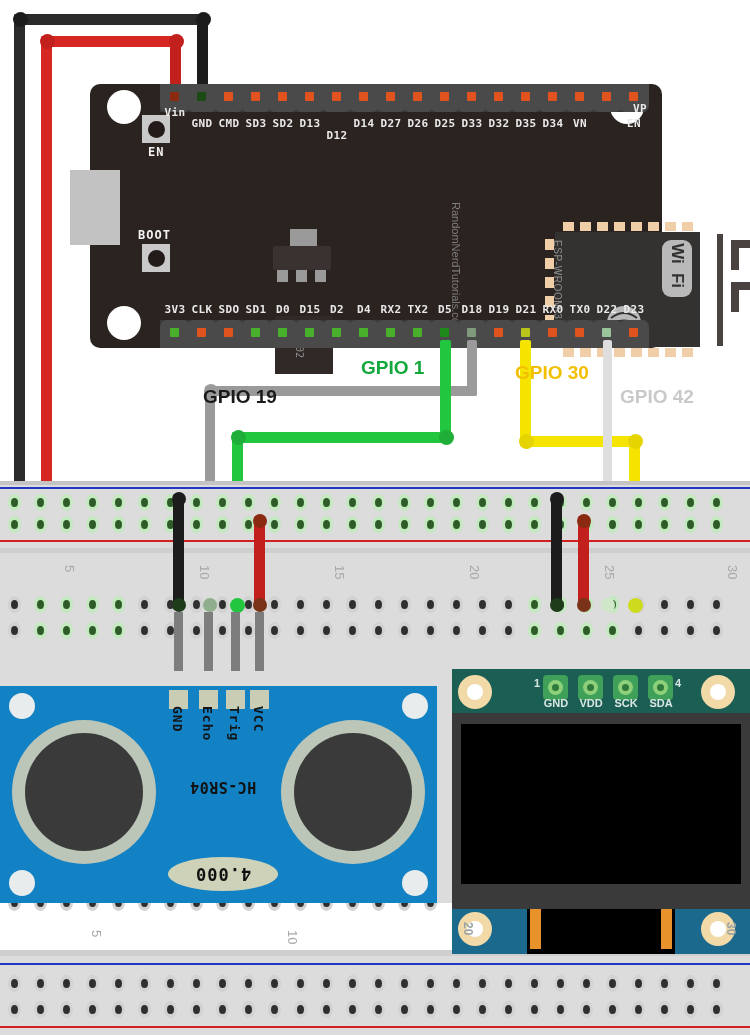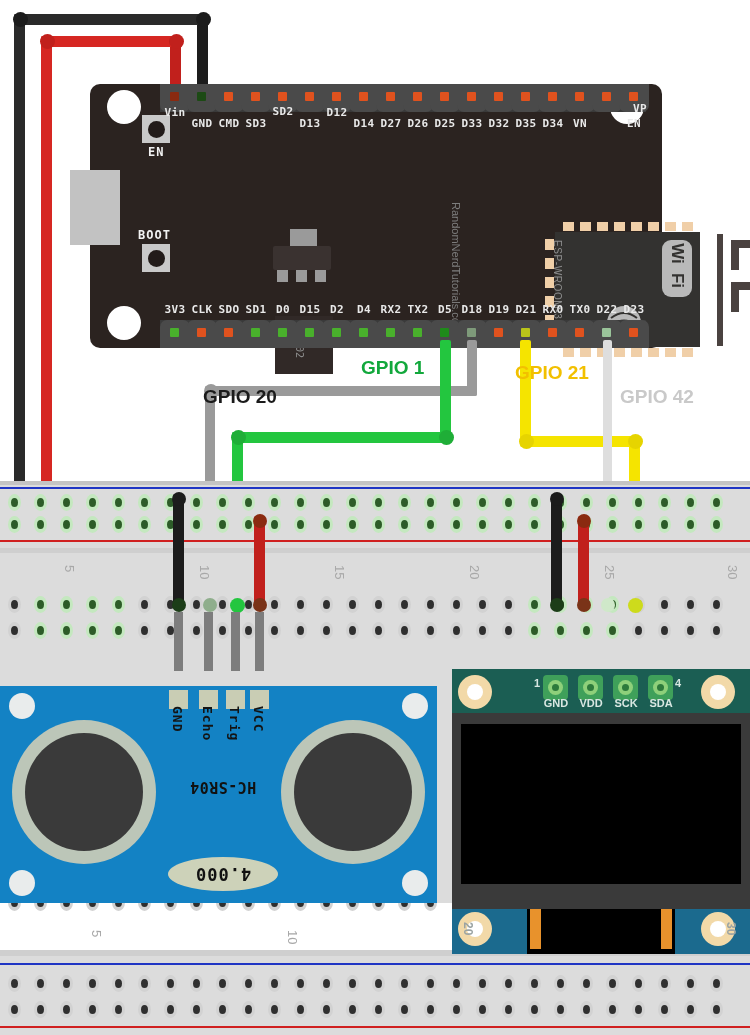--- a/index.html
+++ b/index.html
@@ -263,23 +263,23 @@
     <div class="pinpad top" style="left:592px;top:84px;"></div>
     <div class="pindot" style="left:602px;top:92px;"></div>
     <div class="pinpad top" style="left:619px;top:84px;"></div>
     <div class="pindot" style="left:629px;top:92px;"></div>
   </div>
   <div>
     <div class="pinlabel" style="left:153px;top:106px;">Vin</div>
     <div class="pinlabel" style="left:180px;top:117px;">GND</div>
     <div class="pinlabel" style="left:207px;top:117px;">CMD</div>
     <div class="pinlabel" style="left:234px;top:117px;">SD3</div>
-    <div class="pinlabel" style="left:261px;top:105px;">SD2</div>
+    <div class="pinlabel" style="left:261px;top:117px;">SD2</div>
     <div class="pinlabel" style="left:288px;top:117px;">D13</div>
-    <div class="pinlabel" style="left:315px;top:106px;text-align:center;">D12</div>
+    <div class="pinlabel" style="left:315px;top:129px;text-align:center;">D12</div>
     <div class="pinlabel" style="left:342px;top:117px;">D14</div>
     <div class="pinlabel" style="left:369px;top:117px;">D27</div>
     <div class="pinlabel" style="left:396px;top:117px;">D26</div>
     <div class="pinlabel" style="left:423px;top:117px;">D25</div>
     <div class="pinlabel" style="left:450px;top:117px;">D33</div>
     <div class="pinlabel" style="left:477px;top:117px;">D32</div>
     <div class="pinlabel" style="left:504px;top:117px;">D35</div>
     <div class="pinlabel" style="left:531px;top:117px;">D34</div>
     <div class="pinlabel" style="left:558px;top:117px;">VN</div>
     <div class="pinlabel" style="left:585px;top:102px;margin-left:33px;">VP</div>
@@ -358,23 +358,23 @@
   <div class="wcap" style="left:439px;top:430px;width:15px;height:15px;background:#1fae37;"></div>
 
   <div class="wire" style="left:520px;top:340px;width:11px;height:104px;background:#f5e400;"></div>
   <div class="wire" style="left:520px;top:436px;width:120px;height:11px;background:#f5e400;"></div>
   <div class="wire" style="left:629px;top:436px;width:11px;height:170px;background:#f5e400;"></div>
   <div class="wcap" style="left:519px;top:434px;width:15px;height:15px;background:#e6d400;"></div>
   <div class="wcap" style="left:628px;top:434px;width:15px;height:15px;background:#e6d400;"></div>
 
   <div class="wire" style="left:603px;top:340px;width:9px;height:266px;background:#dedede;"></div>
 
-  <div class="gpio-label" style="left:203px;top:386px;color:#1a1a1a;">GPIO 20</div>
+  <div class="gpio-label" style="left:203px;top:386px;color:#1a1a1a;">GPIO 19</div>
   <div class="gpio-label" style="left:361px;top:357px;color:#12a83c;">GPIO 1</div>
-  <div class="gpio-label" style="left:515px;top:362px;color:#f2c000;">GPIO 21</div>
+  <div class="gpio-label" style="left:515px;top:362px;color:#f2c000;">GPIO 30</div>
   <div class="gpio-label" style="left:620px;top:386px;color:#c9c9c9;">GPIO 42</div>
 
   <div class="bb" style="top:481px;width:750px;height:190px;"></div>
   <div class="bbedge" style="left:0;top:481px;width:750px;height:4px;"></div>
   <div class="railline" style="left:0;top:487px;width:750px;background:#1f35c4;"></div>
   <div class="railline" style="left:0;top:540px;width:750px;background:#d02020;"></div>
   <div class="bbgap" style="left:0;top:548px;width:750px;height:5px;"></div>
 
   <div class="holes-row" style="left:8px;top:494px;gap:13px;">
     <span class="hole lit">

